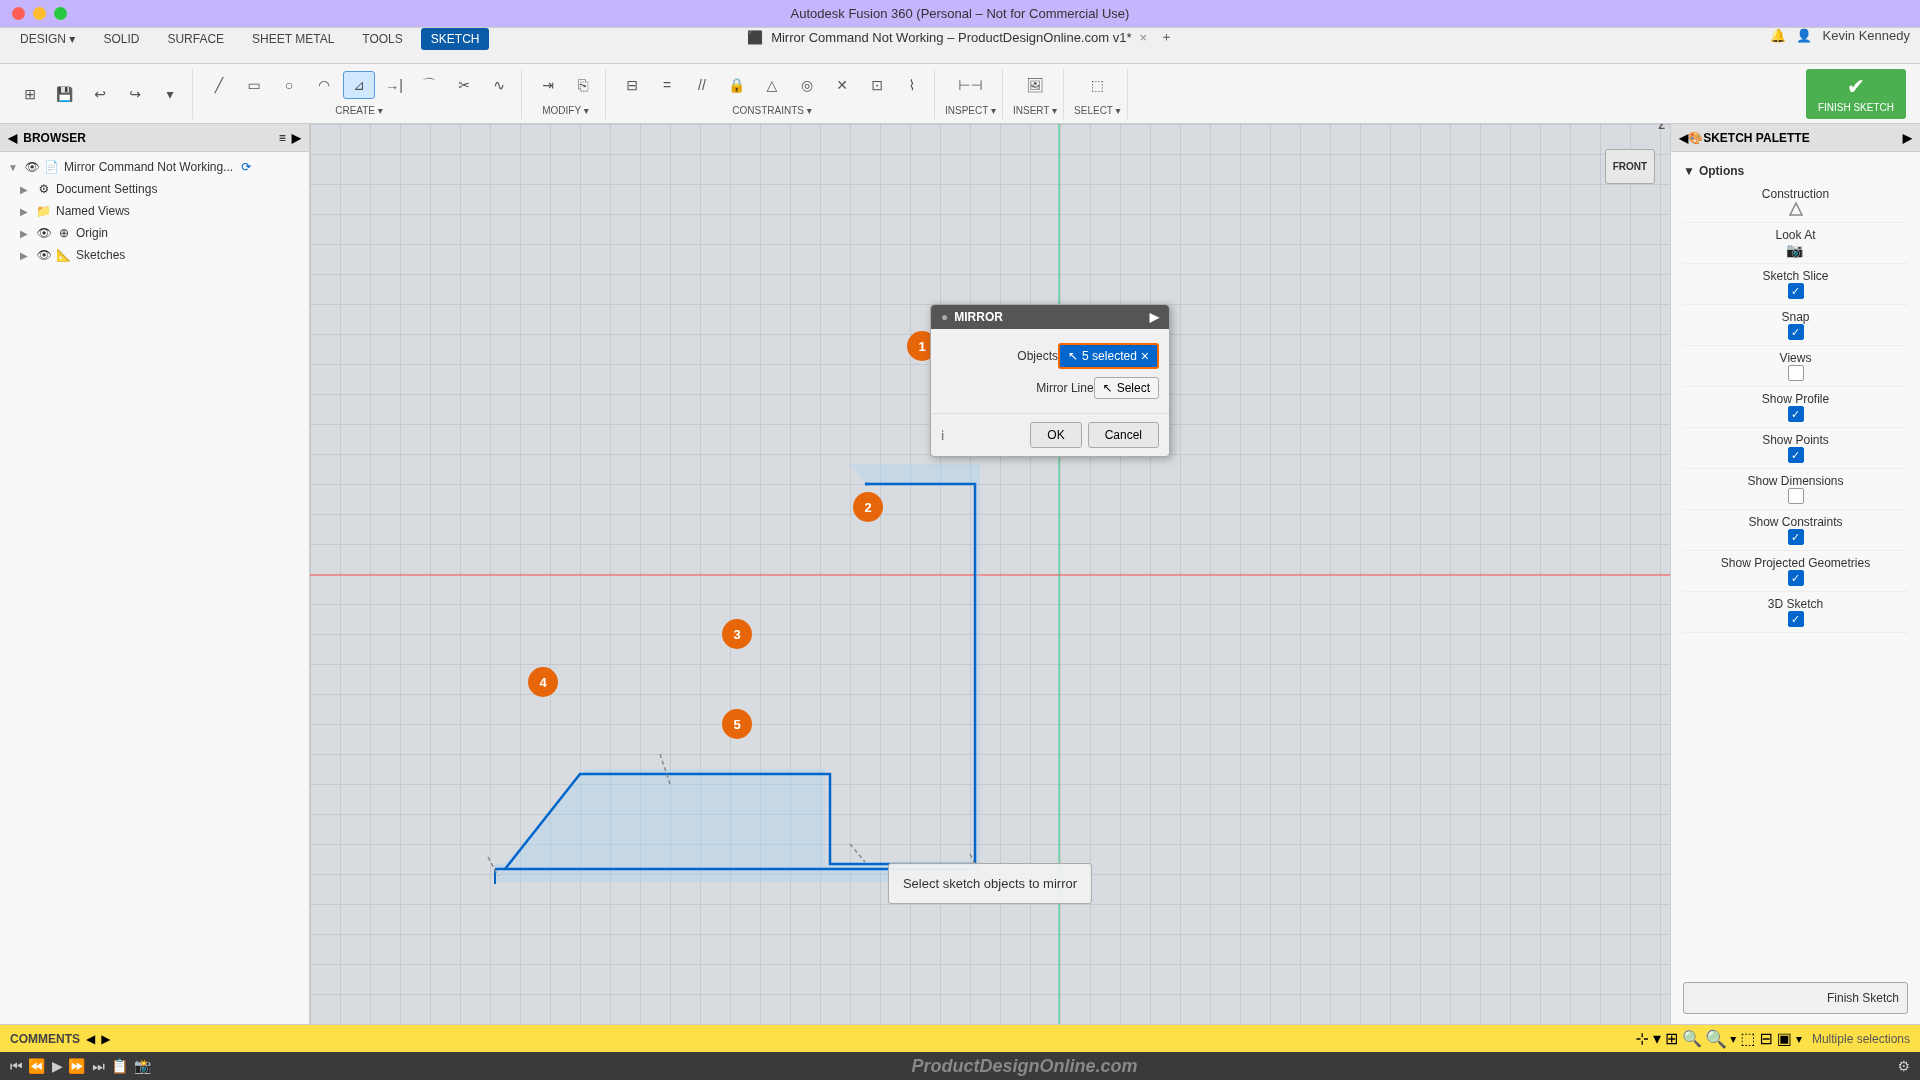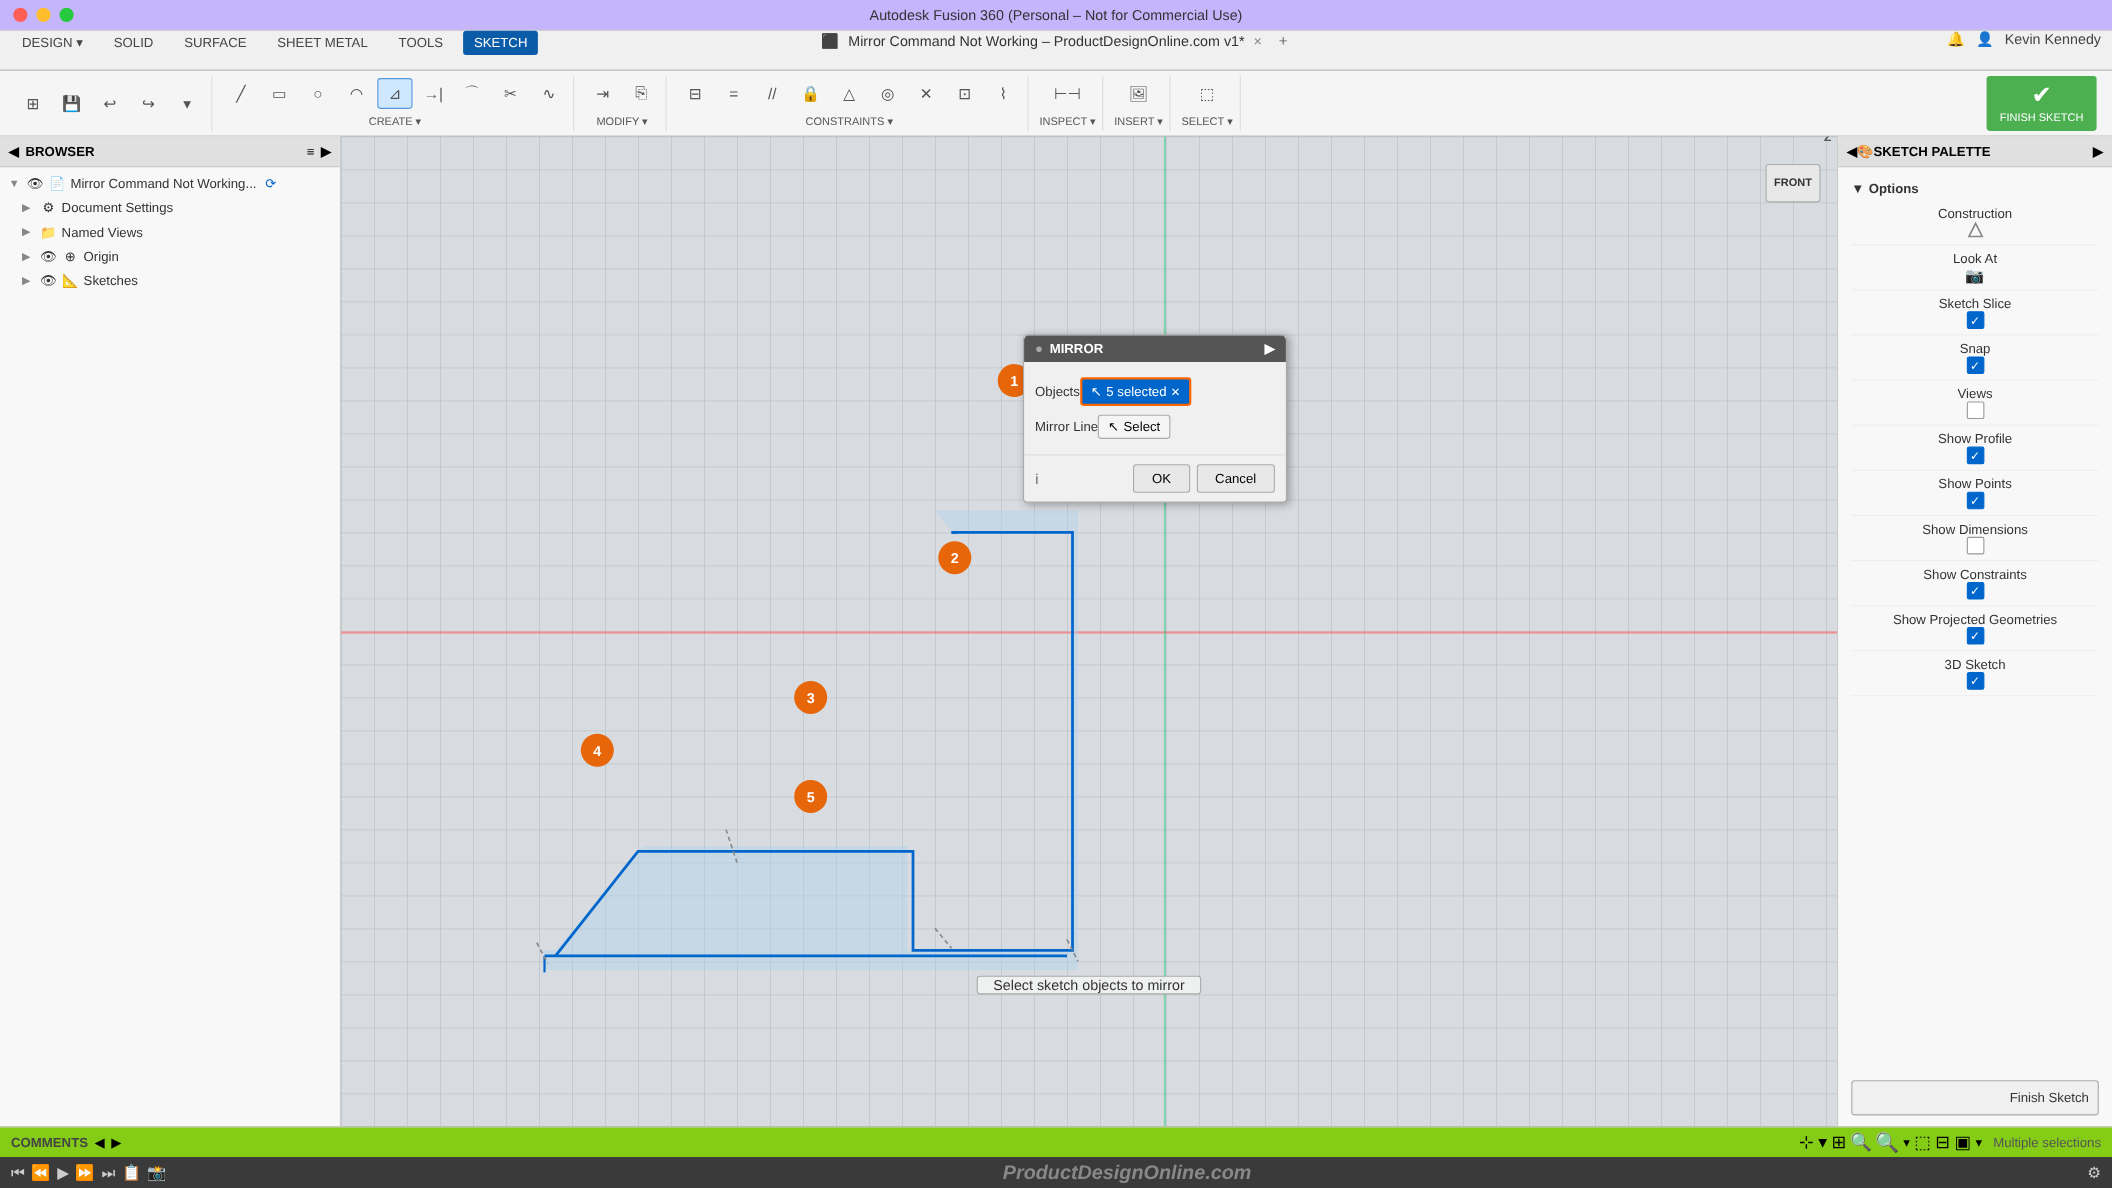--- a/index.html
+++ b/index.html
@@ -57,52 +57,52 @@
     .axis-h { position: absolute; left: 0; right: 0; height: 2px; background: rgba(255,100,100,0.6); top: 50%; }
     .axis-v { position: absolute; top: 0; bottom: 0; width: 2px; background: rgba(0,200,100,0.4); left: 55%; }
 
     
     .point-marker { position: absolute; width: 30px; height: 30px; border-radius: 50%; background: #e8660a; color: white; font-size: 13px; font-weight: bold; display: flex; align-items: center; justify-content: center; transform: translate(-50%, -50%); z-index: 10; }
 
     
     #mirror-dialog { position: absolute; top: 180px; left: 620px; background: #f0f0f0; border: 1px solid #aaa; border-radius: 4px; box-shadow: 2px 2px 8px rgba(0,0,0,0.3); width: 240px; z-index: 100; }
     .dialog-header { background: #555; color: white; padding: 5px 10px; font-size: 12px; font-weight: bold; display: flex; align-items: center; gap: 6px; border-radius: 4px 4px 0 0; }
     .dialog-body { padding: 10px; }
-    .dialog-row { display: flex; align-items: center; justify-content: flex-start; padding: 4px 0; }
+    .dialog-row { display: flex; align-items: center; justify-content: flex-end; padding: 4px 0; }
     .dialog-label { font-size: 12px; color: #333; }
     .selected-badge { background: #0066cc; color: white; border: 2px solid #ff6600; border-radius: 3px; padding: 3px 8px; font-size: 12px; display: flex; align-items: center; gap: 4px; }
     .badge-close { cursor: pointer; font-size: 14px; }
     .select-btn { background: #f5f5f5; border: 1px solid #aaa; border-radius: 3px; padding: 3px 8px; font-size: 12px; cursor: pointer; display: flex; align-items: center; gap: 4px; }
     .dialog-footer { display: flex; align-items: center; justify-content: space-between; padding: 8px 10px; border-top: 1px solid #ddd; }
     .dialog-btn { padding: 5px 16px; border-radius: 3px; font-size: 12px; cursor: pointer; border: 1px solid #aaa; background: #e8e8e8; }
     .dialog-btn.ok { background: #e8e8e8; }
     .info-icon { color: #666; cursor: pointer; }
 
     
-    #tooltip { position: absolute; bottom: 120px; left: 50%; transform: translateX(-50%); background: rgba(240,240,240,0.95); border: 1px solid #aaa; border-radius: 3px; padding: 0 14px; font-size: 13px; color: #333; }
+    #tooltip { position: absolute; bottom: 120px; left: 50%; transform: translateX(-50%); background: rgba(240,240,240,0.95); border: 1px solid #aaa; border-radius: 3px; padding: 12px 14px; font-size: 13px; color: #333; }
 
     
     #sketch-palette { width: 250px; background: #f8f8f8; border-left: 1px solid #ccc; display: flex; flex-direction: column; }
     #palette-header { background: #e0e0e0; height: 28px; display: flex; align-items: center; padding: 0 8px; font-size: 12px; font-weight: bold; border-bottom: 1px solid #ccc; justify-content: space-between; }
     .palette-body { flex: 1; padding: 8px 12px; overflow-y: auto; }
     .palette-section { margin-bottom: 4px; }
     .palette-section-header { font-size: 12px; color: #333; font-weight: bold; padding: 4px 0; display: flex; align-items: center; gap: 4px; }
     .palette-row { display: flex; align-items: center; justify-content: space-between; padding: 5px 0; border-bottom: 1px solid #eee; flex-direction: column; }
     .palette-row-label { font-size: 12px; color: #333; }
     .palette-row-action { display: flex; align-items: center; gap: 6px; }
     .checkbox { width: 16px; height: 16px; border: 1px solid #999; background: white; display: flex; align-items: center; justify-content: center; cursor: pointer; border-radius: 2px; }
     .checkbox.checked { background: #0066cc; border-color: #0066cc; color: white; font-size: 11px; }
     .checkbox.checked::after { content: '✓'; color: white; font-size: 11px; }
     .palette-finish-btn { margin: 10px 12px; padding: 8px; background: #f0f0f0; border: 1px solid #aaa; border-radius: 3px; cursor: pointer; text-align: right; font-size: 12px; color: #333; }
 
     
     #view-cube { position: absolute; top: 10px; right: 10px; width: 60px; height: 60px; }
 
     
-    #bottom-bar { background: #84cc16; height: 28px; display: flex; align-items: center; padding: 0 10px; border-top: 1px solid #ccc; justify-content: space-between; }
+    #bottom-bar { background: #fde047; height: 28px; display: flex; align-items: center; padding: 0 10px; border-top: 1px solid #ccc; justify-content: space-between; }
     #status-bar { background: #3a3a3a; height: 28px; display: flex; align-items: center; padding: 0 10px; justify-content: space-between; }
     .status-controls { display: flex; gap: 6px; align-items: center; }
     .status-btn { background: transparent; border: none; color: #ccc; cursor: pointer; font-size: 14px; }
     .watermark { color: #888; font-size: 18px; font-weight: bold; font-style: italic; }
     .bottom-right { display: flex; align-items: center; gap: 10px; }
     .selection-text { font-size: 12px; color: #555; }
     .view-controls { display: flex; gap: 4px; align-items: center; }
 
     
     svg.sketch { position: absolute; inset: 0; width: 100%; height: 100%; }

